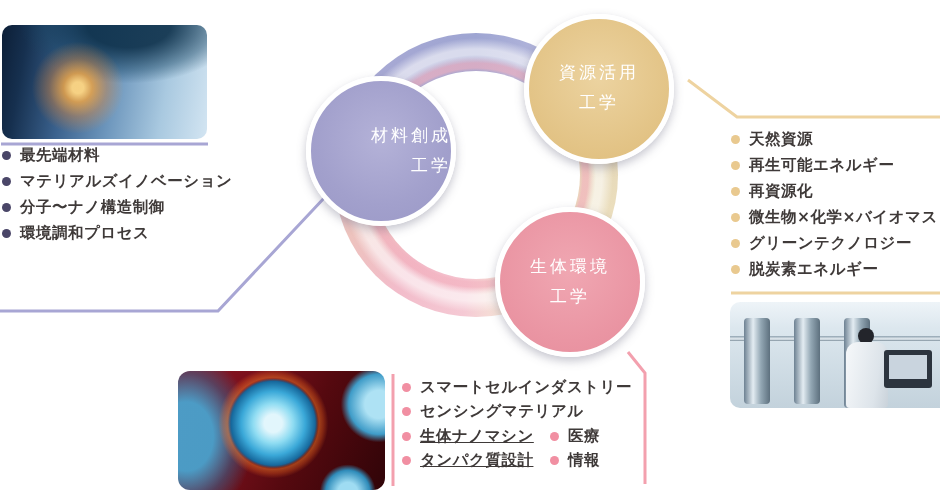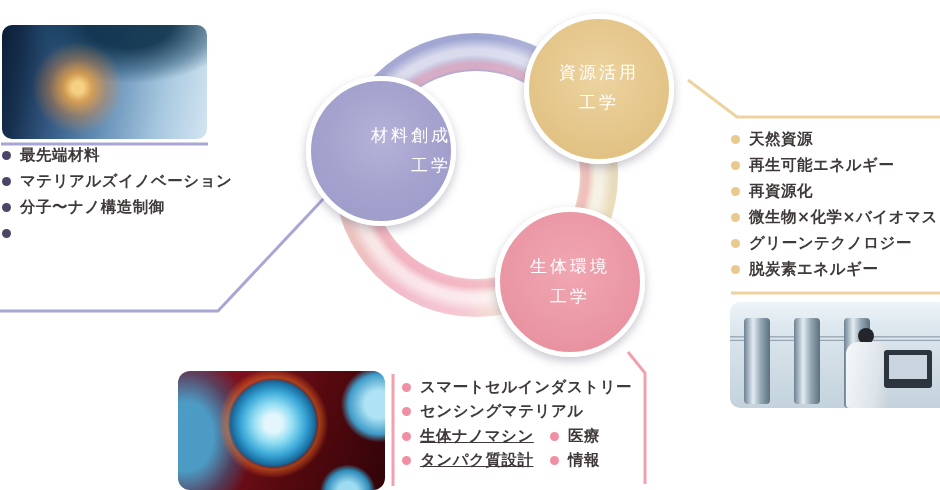--- a/index.html
+++ b/index.html
@@ -128,20 +128,21 @@
     <div class="row">
       <span class="bullet bullet-m"></span>
       <span>マテリアルズイノベーション</span>
     </div>
     <div class="row">
       <span class="bullet bullet-m"></span>
       <span>分子〜ナノ構造制御</span>
     </div>
     <div class="row">
       <span class="bullet bullet-m"></span>
+      <span>環境調和プロセス</span>
     </div>
   </div>
 
   <div class="topic-list list-resources">
     <div class="row">
       <span class="bullet bullet-r"></span>
       <span>天然資源</span>
     </div>
     <div class="row">
       <span class="bullet bullet-r"></span>

